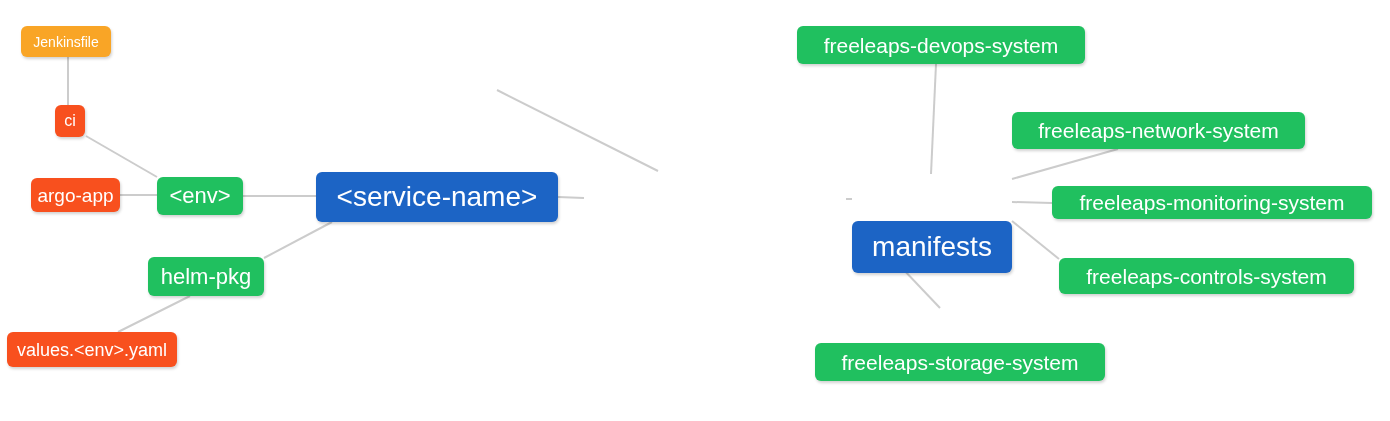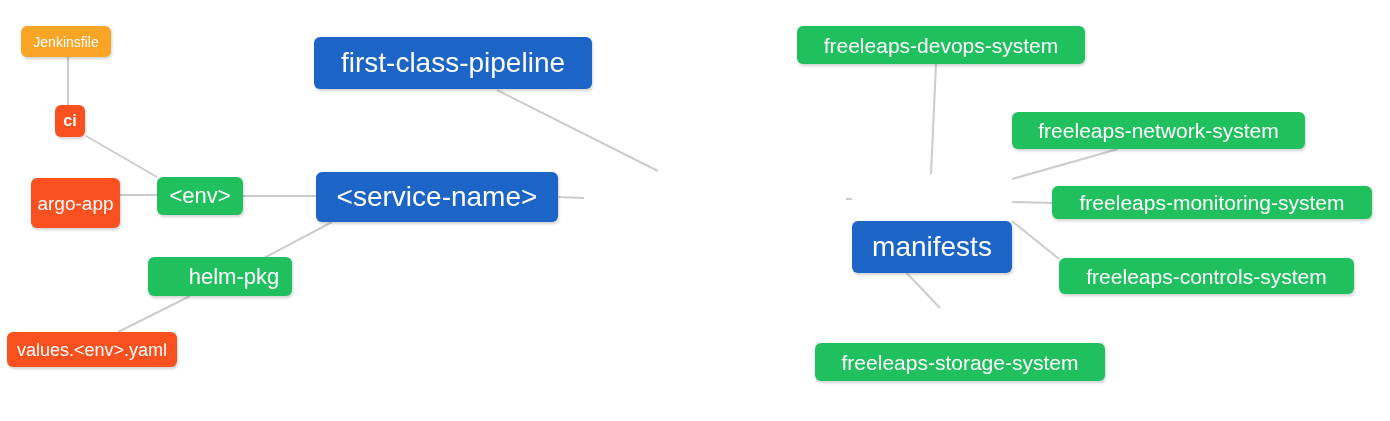--- a/index.html
+++ b/index.html
@@ -24,24 +24,24 @@
     user-select:none;
   }
   .root  {background:var(--root-bg,#3A3532);border-radius:7px;}
   .blue  {background:var(--branch-bg,#1C64C5);}
   .green {background:var(--leaf-green-bg,#20C05F);}
   .orange{background:var(--leaf-orange-bg,#F9A526);}
   .red   {background:var(--leaf-red-bg,#F8501E);}
 
   
   .n-jenkinsfile {left:21px;  top:26px;  width:90px;  height:31px; font-size:14px;}
-  .n-ci          {left:55px;  top:105px; width:30px;  height:32px; font-size:16px;font-weight:bold;}
-  .n-argo        {left:31px;  top:178px; width:89px;  height:50px; font-size:19px;}
+  .n-ci          {left:55px;  top:105px; width:30px;  height:32px; font-size:16px;}
+  .n-argo        {left:31px;  top:178px; width:89px;  height:34px; font-size:19px;}
   .n-env         {left:157px; top:177px; width:86px;  height:38px; font-size:22px;text-align:center;}
-  .n-helm        {left:148px; top:257px; width:116px; height:39px; font-size:22px;padding-left:28px;}
+  .n-helm        {left:148px; top:257px; width:116px; height:39px; font-size:22px;}
   .n-values      {left:7px;   top:332px; width:170px; height:35px; font-size:18px;}
   .n-pipeline    {left:314px; top:37px;  width:278px; height:52px; font-size:28px;}
   .n-service     {left:316px; top:172px; width:242px; height:50px; font-size:28px;}
   .n-ops         {left:584px; top:170px; width:262px; height:69px; font-size:34px;}
   .n-manifests   {left:852px; top:174px; width:160px; height:52px; font-size:28px;margin-top:47px;}
   .n-devops      {left:797px; top:26px;  width:288px; height:38px; font-size:21px;}
   .n-network     {left:1012px;top:112px; width:293px; height:37px; font-size:21px;}
   .n-monitoring  {left:1052px;top:186px; width:320px; height:33px; font-size:21px;}
   .n-controls    {left:1059px;top:258px; width:295px; height:36px; font-size:21px;}
   .n-storage     {left:815px; top:308px; width:290px; height:38px; font-size:21px;margin-top:35px;}
@@ -67,21 +67,20 @@
     <line x1="1012" y1="221" x2="1059" y2="259"></line>
     <line x1="862" y1="226" x2="940" y2="308"></line>
   </svg>
 
   <div class="node orange n-jenkinsfile">Jenkinsfile</div>
   <div class="node red    n-ci">ci</div>
   <div class="node red    n-argo">argo-app</div>
   <div class="node green  n-env">&lt;env&gt;</div>
   <div class="node green  n-helm">helm-pkg</div>
   <div class="node red    n-values">values.&lt;env&gt;.yaml</div>
-  <div class="node blue   n-pipeline">first-class-pipeline</div>
   <div class="node blue   n-service">&lt;service-name&gt;</div>
   <div class="node blue   n-manifests">manifests</div>
   <div class="node green  n-devops">freeleaps-devops-system</div>
   <div class="node green  n-network">freeleaps-network-system</div>
   <div class="node green  n-monitoring">freeleaps-monitoring-system</div>
   <div class="node green  n-controls">freeleaps-controls-system</div>
   <div class="node green  n-storage">freeleaps-storage-system</div>
 
 </div>
 

